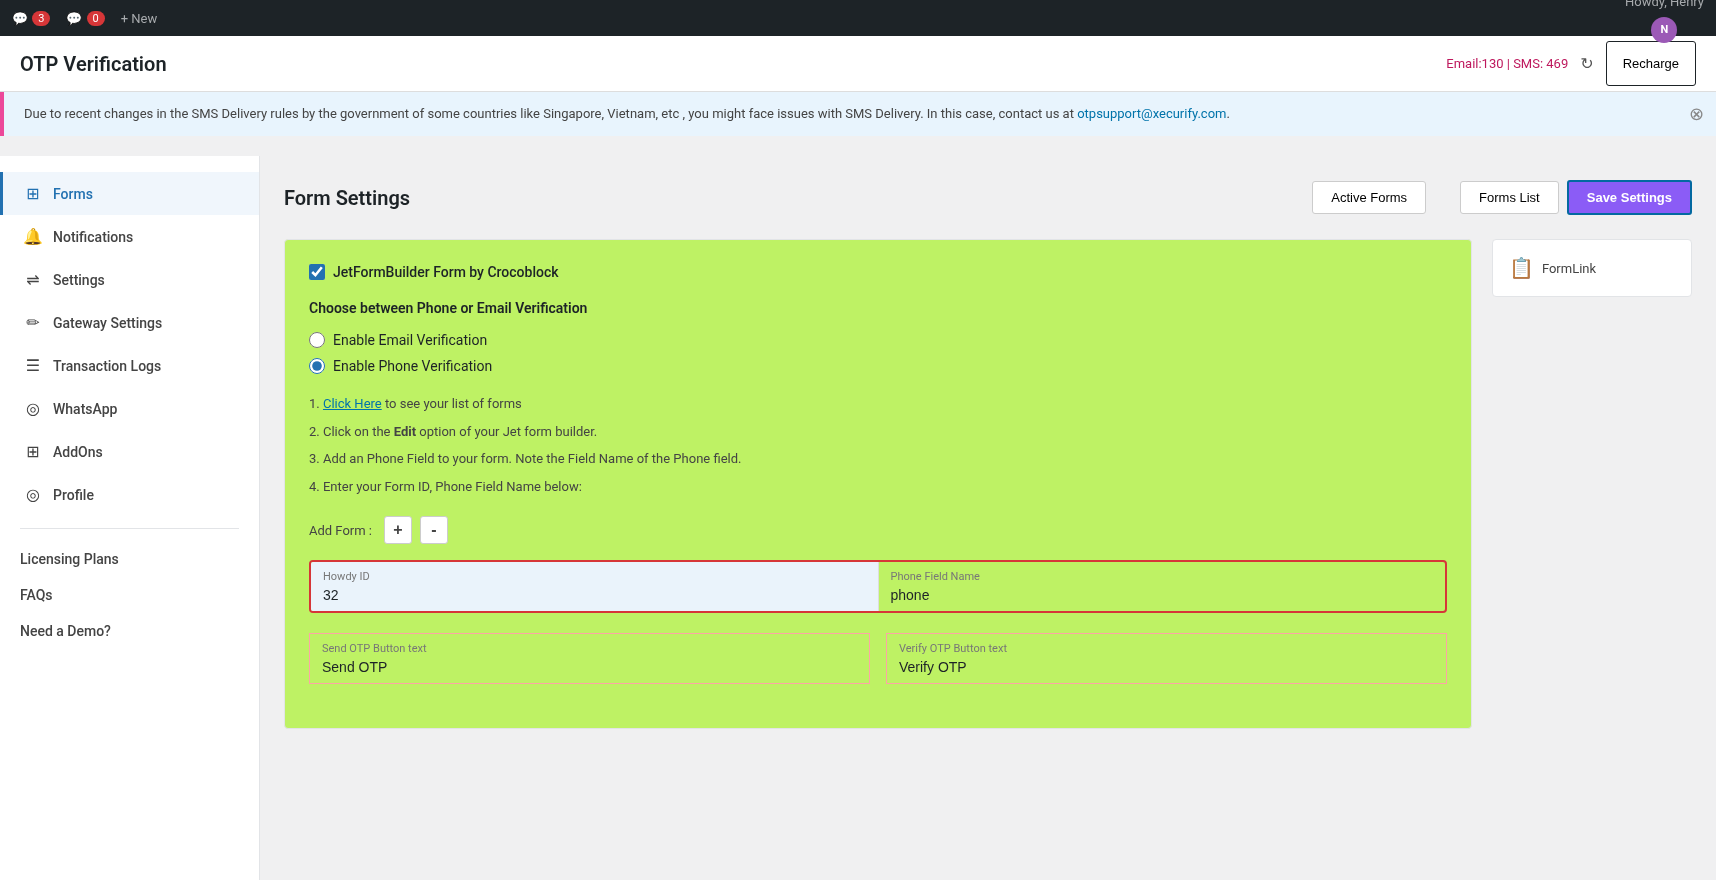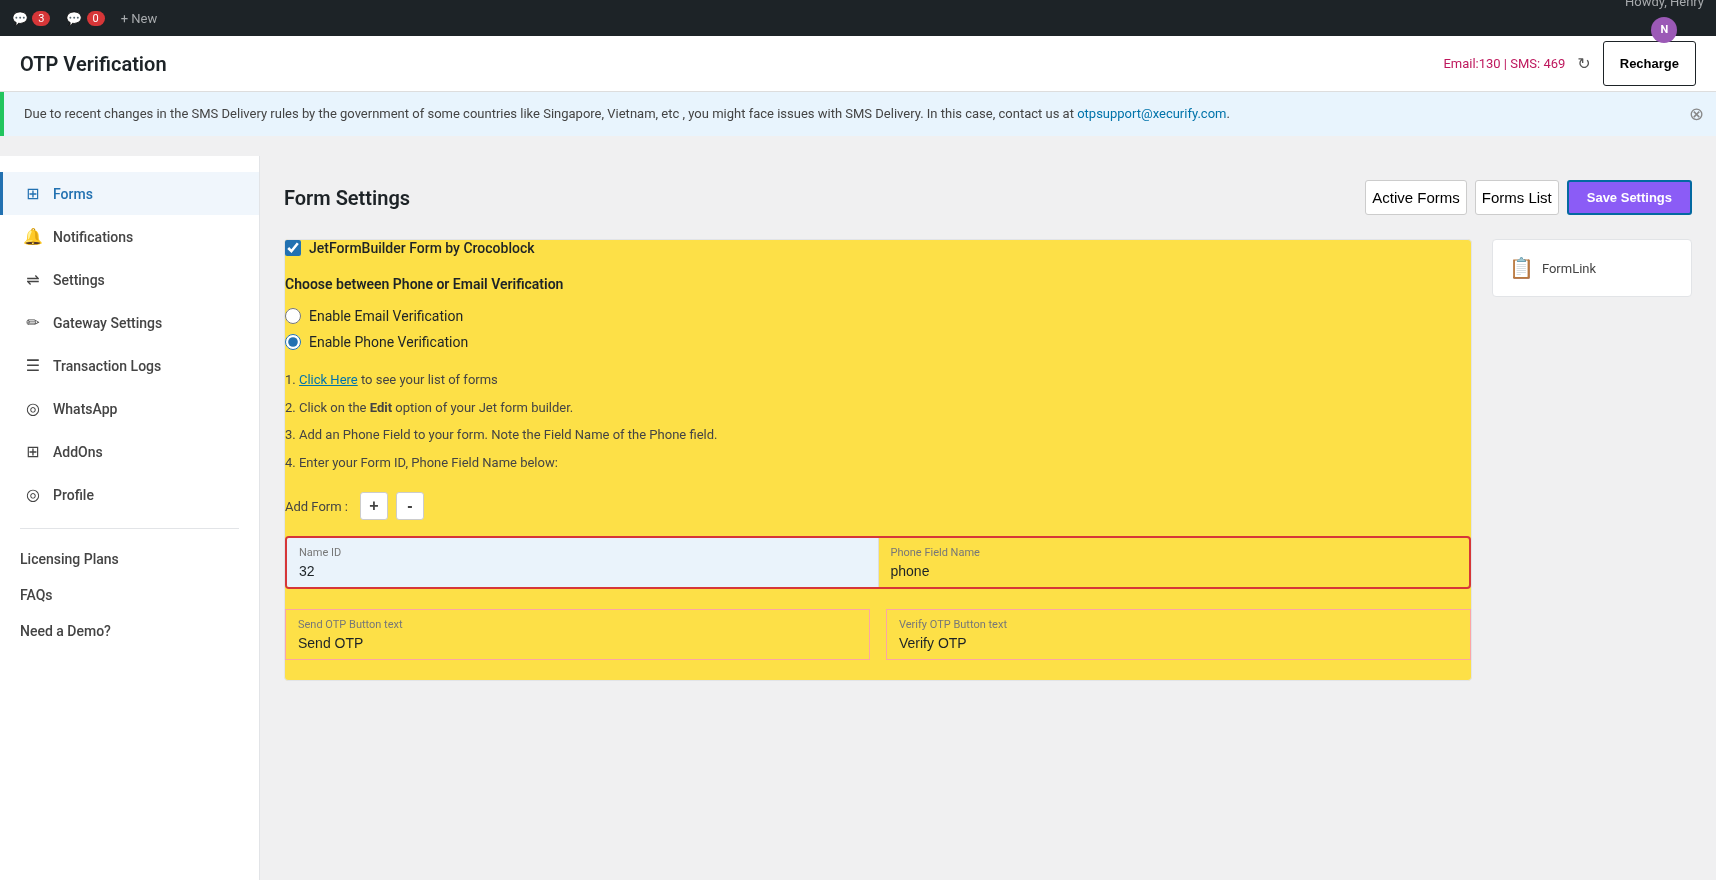--- a/index.html
+++ b/index.html
@@ -45,29 +45,29 @@
     }
     .plugin-title { font-size: 20px; font-weight: 600; color: #1d2327; }
     .header-right { display: flex; align-items: center; gap: 12px; }
     .email-sms-info { font-size: 13px; color: #be185d; }
     .refresh-icon { cursor: pointer; color: #555; font-size: 16px; }
     .recharge-btn {
       border: 1px solid #1d2327;
       background: #fff;
       padding: 14px 16px;
       font-size: 13px;
-      font-weight: 700;
+      font-weight: 400;
       cursor: pointer;
       border-radius: 3px;
     }
 
     
     .notice-bar {
       background: #e8f4fd;
-      border-left: 4px solid #22c55e;
+      border-left: 4px solid #ec4899;
       padding: 12px 40px 12px 20px;
       position: fixed;
       top: 92px;
       left: 0;
       right: 0;
       z-index: 98;
       font-size: 13px;
       color: #444;
       line-height: 1.5;
     }
@@ -138,47 +138,49 @@
       display: flex;
       align-items: center;
       justify-content: space-between;
       margin-bottom: 24px;
     }
     .form-settings-title { font-size: 20px; font-weight: 600; color: #1d2327; }
     .header-actions { display: flex; gap: 8px; align-items: center; }
     .action-btn {
       border: 1px solid #ccc;
       background: #fff;
-      padding: 8px 6px;
-      font-size: 15px;
+      padding: 8px 18px;
+      font-size: 13px;
       cursor: pointer;
       border-radius: 3px;
       font-weight: 500;
+      margin-left: 26px;
     }
     .save-btn {
       border: 2px solid #0369a1;
       background: #8b5cf6;
       color: #fff;
       padding: 8px 18px;
       font-size: 13px;
       cursor: pointer;
       border-radius: 3px;
       font-weight: 600;
     }
 
     
     .content-area {
       display: flex;
       gap: 20px;
     }
     .form-panel {
       flex: 1;
-      background: #fde047;
+      background: #bef264;
       border: 1px solid #e2e4e7;
       border-radius: 4px;
+      padding: 24px;
     }
 
     
     .checkbox-row {
       display: flex;
       align-items: center;
       gap: 8px;
       margin-bottom: 20px;
     }
     .checkbox-row input[type="checkbox"] { width: 16px; height: 16px; accent-color: #2271b1; }
@@ -428,21 +430,21 @@
         </div>
 
         <div class="add-form-row">
           <span class="add-form-label">Add Form :</span>
           <button class="add-remove-btn">+</button>
           <button class="add-remove-btn">-</button>
         </div>
 
         <div class="form-field-row">
           <div class="field-group blue-bg">
-            <div class="field-label">Name ID</div>
+            <div class="field-label">Howdy ID</div>
             <input class="field-input" type="text" value="32" style="">
           </div>
           <div class="field-group">
             <div class="field-label">Phone Field Name</div>
             <input class="field-input" type="text" value="phone" style="">
           </div>
         </div>
 
         <div class="otp-row">
           <div class="otp-field">

